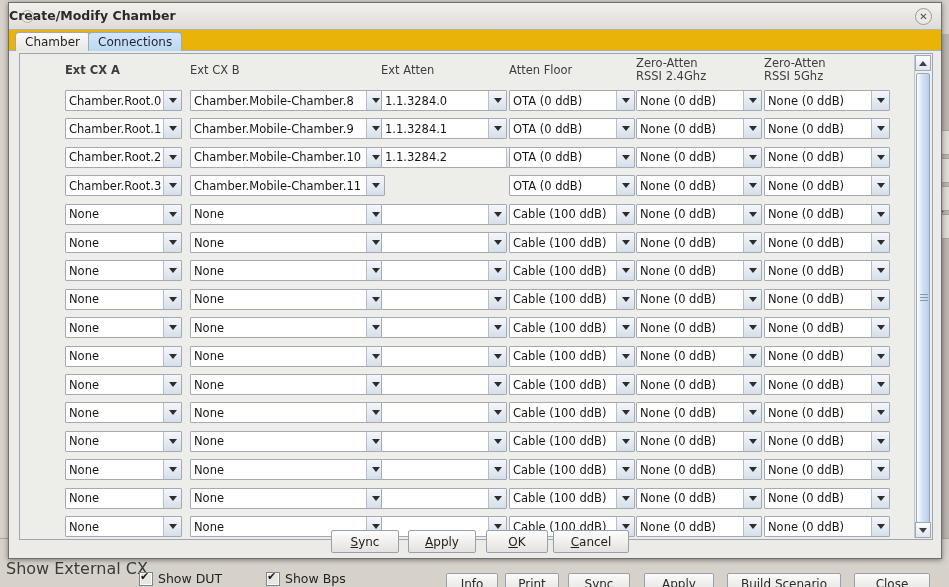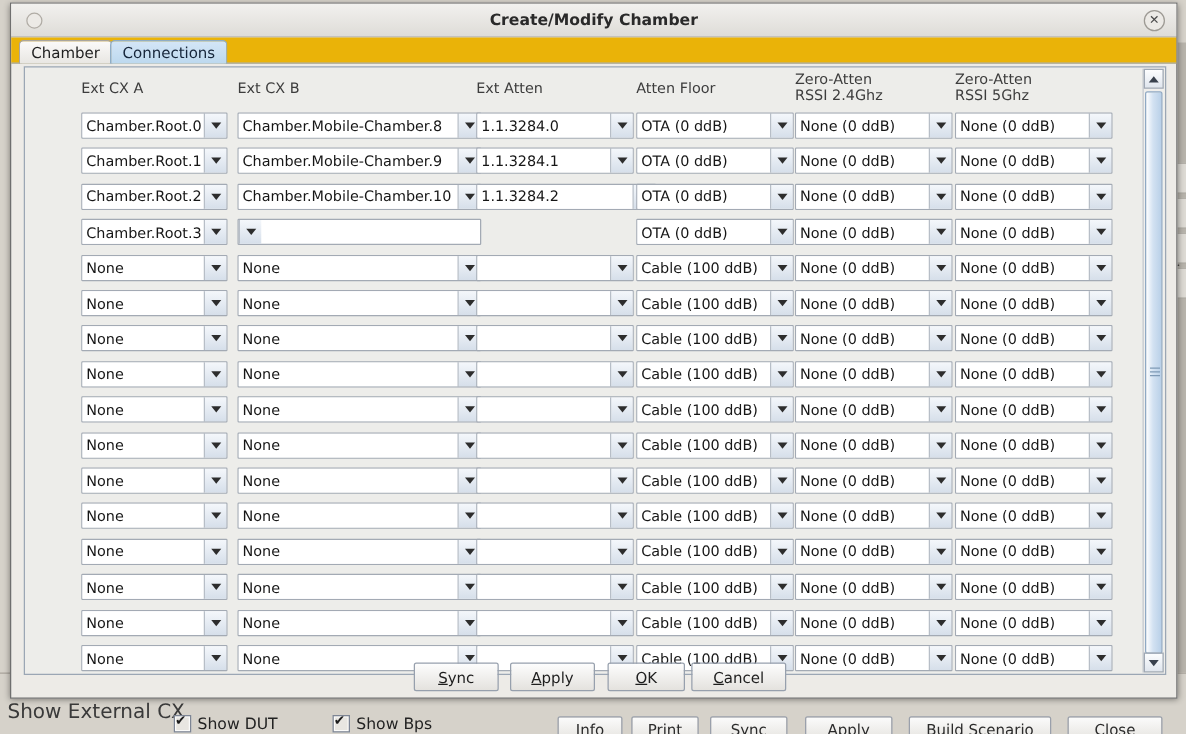--- a/index.html
+++ b/index.html
@@ -87,21 +87,21 @@
     box-shadow: 0 1px 5px rgba(0,0,0,.45);
   }
   #titlebar {
     position: relative;
     height: 26px;
     background: linear-gradient(#f2f1ef, #dedcd7);
     border-bottom: 1px solid #b8b5af;
   }
   #title-text {
     position: absolute; left: 0; right: 0; top: 5px;
-    text-align: center;
+    text-align: left;
     font-size: 12.5px; font-weight: bold; color: #2a2a2a;
   }
   #title-dot {
     position: absolute; left: 12px; top: 7px;
     width: 11px; height: 11px; border-radius: 50%;
     border: 1px solid #b0aca5; background: #eceae6;
   }
   #title-close {
     position: absolute; right: 9px; top: 5px;
     width: 15px; height: 15px; border-radius: 50%;
@@ -308,21 +308,21 @@
   </div>
 
   <div id="tabstrip">
     <div class="tab" id="tab-chamber">Chamber</div>
     <div class="tab selected" id="tab-connections">Connections</div>
   </div>
 
   <div id="content">
 
     <div id="col-headers">
-        <div class="col-head" style="left: 45px; top: 10px;">Ext CX A</div>
+        <div class="col-head" style="left: 45px; top: 10px; font-weight: bold;">Ext CX A</div>
         <div class="col-head" style="left: 170px; top: 10px;">Ext CX B</div>
         <div class="col-head" style="left: 361px; top: 10px;">Ext Atten</div>
         <div class="col-head" style="left: 489px; top: 10px;">Atten Floor</div>
         <div class="col-head" style="left: 616px; top: 3px;">Zero-Atten
 RSSI 2.4Ghz</div>
         <div class="col-head" style="left: 744px; top: 3px;">Zero-Atten
 RSSI 5Ghz</div>
       </div>
 
     <div id="rows">
@@ -441,20 +441,21 @@
           </div>
         </div>
         <div class="row" style="top: 85.2px;">
           <div class="combo" style="left: 45px; width: 117px;">
             <div class="val">Chamber.Root.3</div>
             <div class="arrow">
               <i></i>
             </div>
           </div>
           <div class="combo" style="left: 170px; width: 195px;">
+            <div class="val">Chamber.Mobile-Chamber.11</div>
             <div class="arrow">
               <i></i>
             </div>
           </div>
           <div class="combo" style="left: 489px; width: 126px;">
             <div class="val">OTA (0 ddB)</div>
             <div class="arrow">
               <i></i>
             </div>
           </div>

